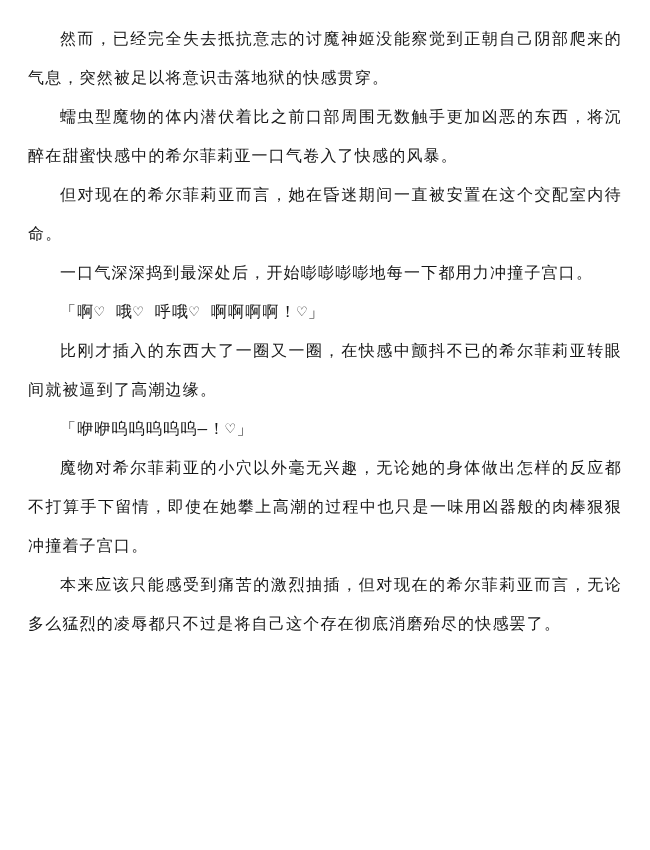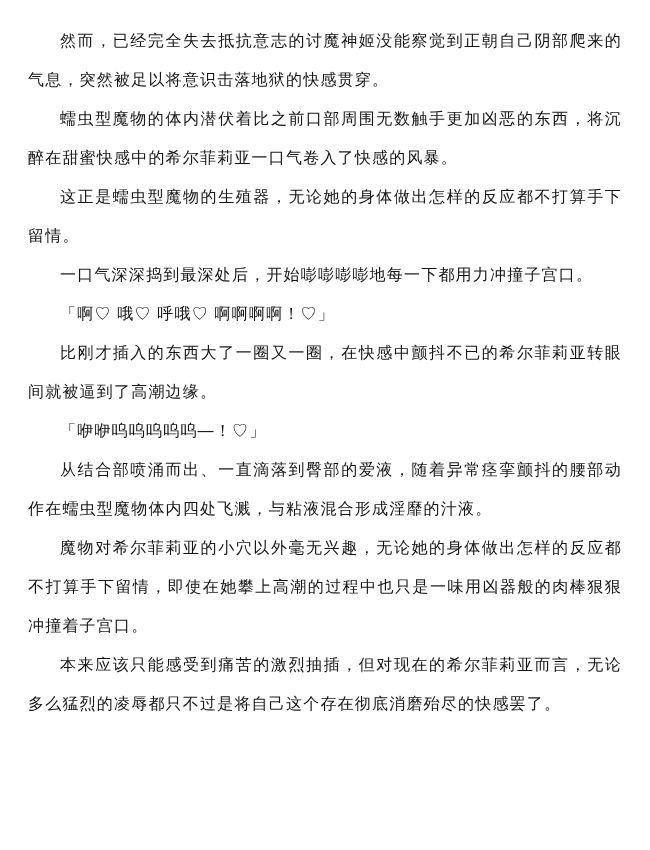--- a/index.html
+++ b/index.html
@@ -8,21 +8,21 @@
     background: #ffffff;
   }
   .page {
     position: relative;
     width: 650px;
     height: 850px;
     box-sizing: border-box;
     background: #ffffff;
     padding: 21px 28px 0 28px;
     overflow: hidden;
-    font-family: Liberation Sans, sans-serif;
+    font-family: Liberation Mono, monospace;
   }
   .page p.text-line {
     margin: 0;
     padding: 0;
     font-size: 16px;
     line-height: 39px;
     letter-spacing: 1.2px;
     color: #161616;
     text-align: justify;
     text-indent: 2em;
@@ -30,22 +30,21 @@
     overflow-wrap: anywhere;
   }
 </style>
 </head>
 <body>
 
 <div class="page">
   <div id="paragraph-container">
       <p class="text-line">然而，已经完全失去抵抗意志的讨魔神姬没能察觉到正朝自己阴部爬来的气息，突然被足以将意识击落地狱的快感贯穿。</p>
       <p class="text-line">蠕虫型魔物的体内潜伏着比之前口部周围无数触手更加凶恶的东西，将沉醉在甜蜜快感中的希尔菲莉亚一口气卷入了快感的风暴。</p>
-      <p class="text-line">这正是蠕虫型魔物的生殖器，无论她的身体做出怎样的反应都不打算手下留情。</p>
+      <p class="text-line">但对现在的希尔菲莉亚而言，她在昏迷期间一直被安置在这个交配室内待命。</p>
       <p class="text-line">一口气深深捣到最深处后，开始嘭嘭嘭嘭地每一下都用力冲撞子宫口。</p>
       <p class="text-line">「啊♡ 哦♡ 呼哦♡ 啊啊啊啊！♡」</p>
       <p class="text-line">比刚才插入的东西大了一圈又一圈，在快感中颤抖不已的希尔菲莉亚转眼间就被逼到了高潮边缘。</p>
       <p class="text-line">「咿咿呜呜呜呜呜—！♡」</p>
-      <p class="text-line">从结合部喷涌而出、一直滴落到臀部的爱液，随着异常痉挛颤抖的腰部动作在蠕虫型魔物体内四处飞溅，与粘液混合形成淫靡的汁液。</p>
       <p class="text-line">魔物对希尔菲莉亚的小穴以外毫无兴趣，无论她的身体做出怎样的反应都不打算手下留情，即使在她攀上高潮的过程中也只是一味用凶器般的肉棒狠狠冲撞着子宫口。</p>
       <p class="text-line">本来应该只能感受到痛苦的激烈抽插，但对现在的希尔菲莉亚而言，无论多么猛烈的凌辱都只不过是将自己这个存在彻底消磨殆尽的快感罢了。</p>
     </div>
 </div>
 
 </body></html>

